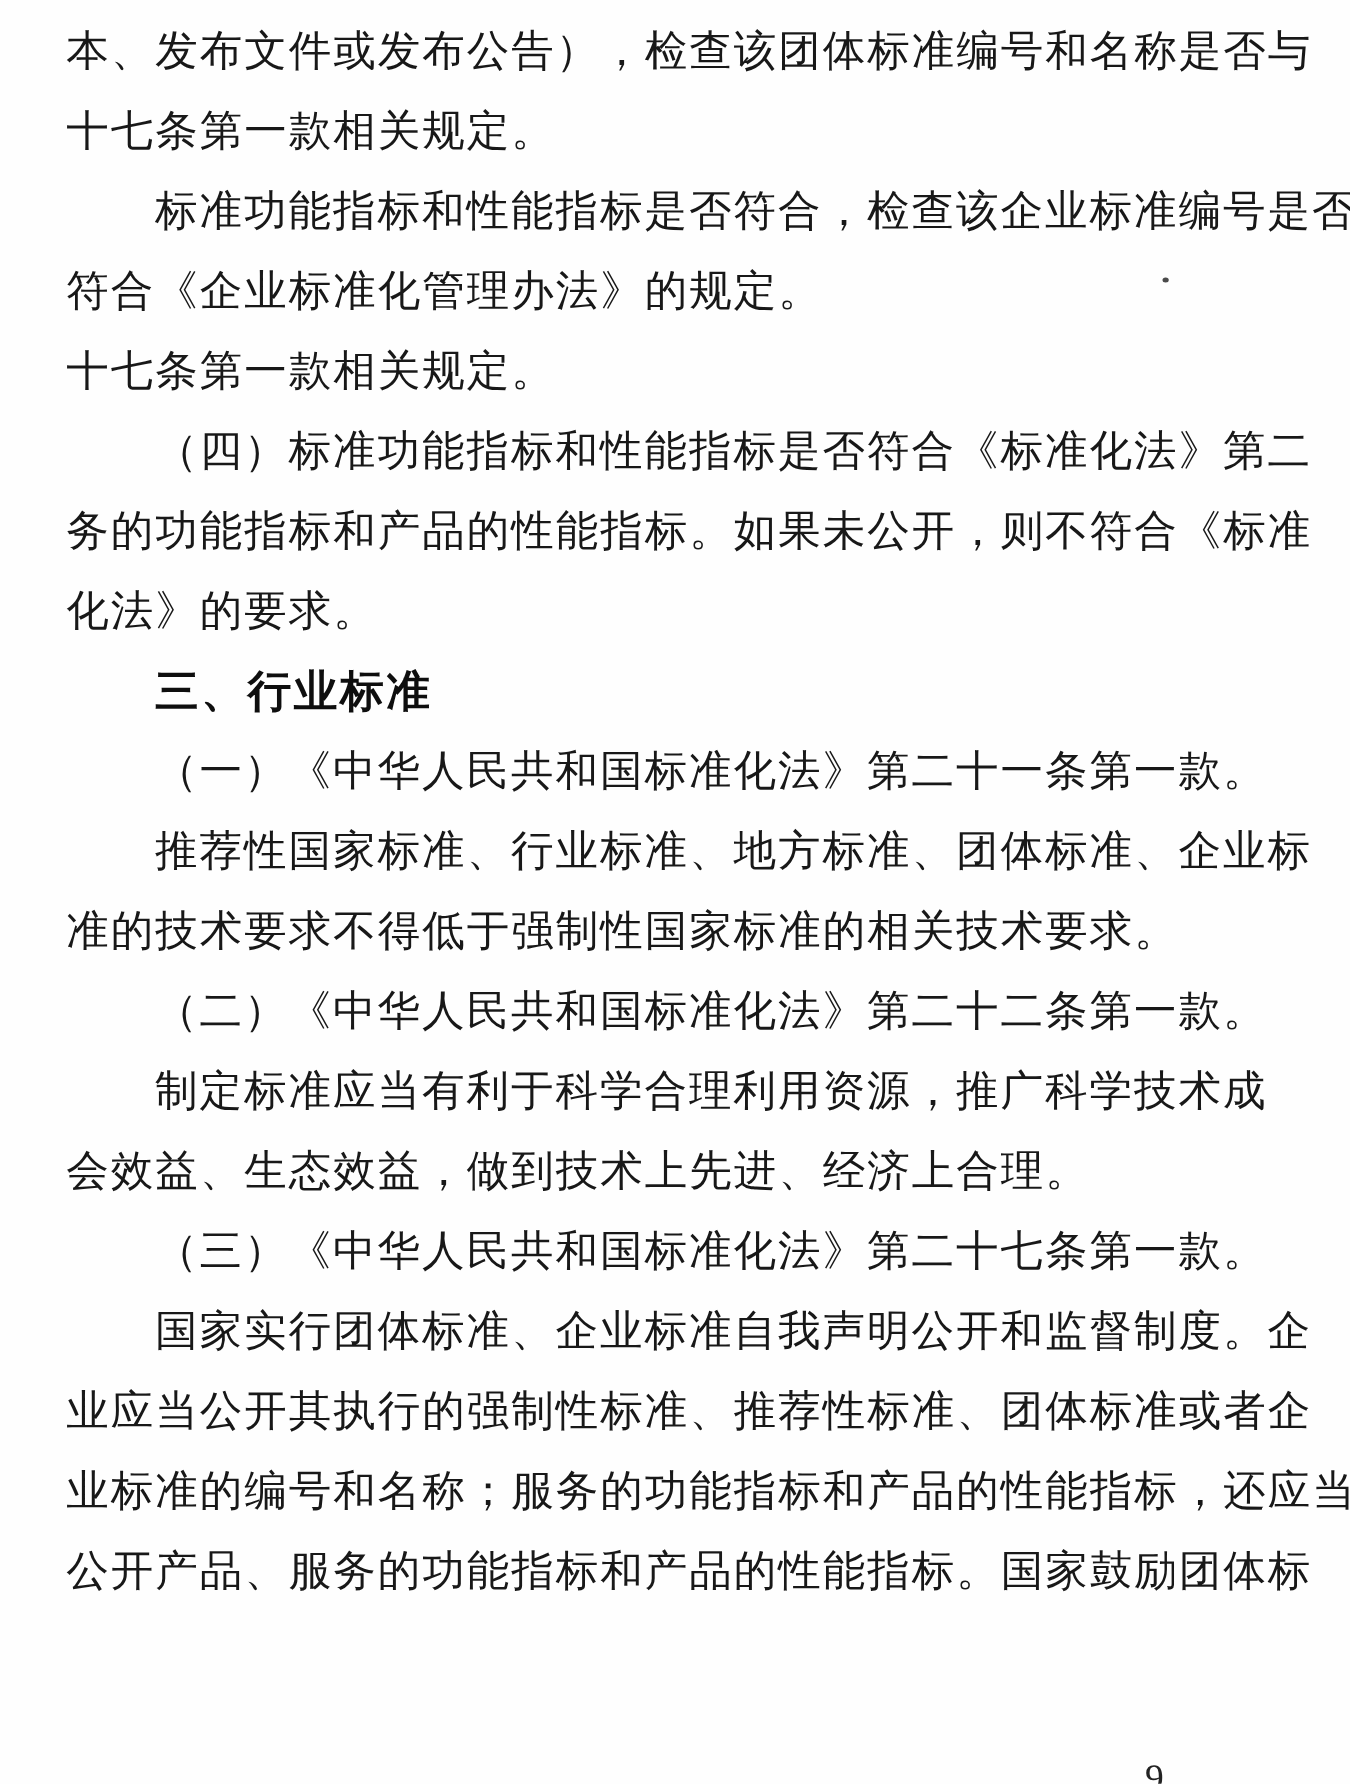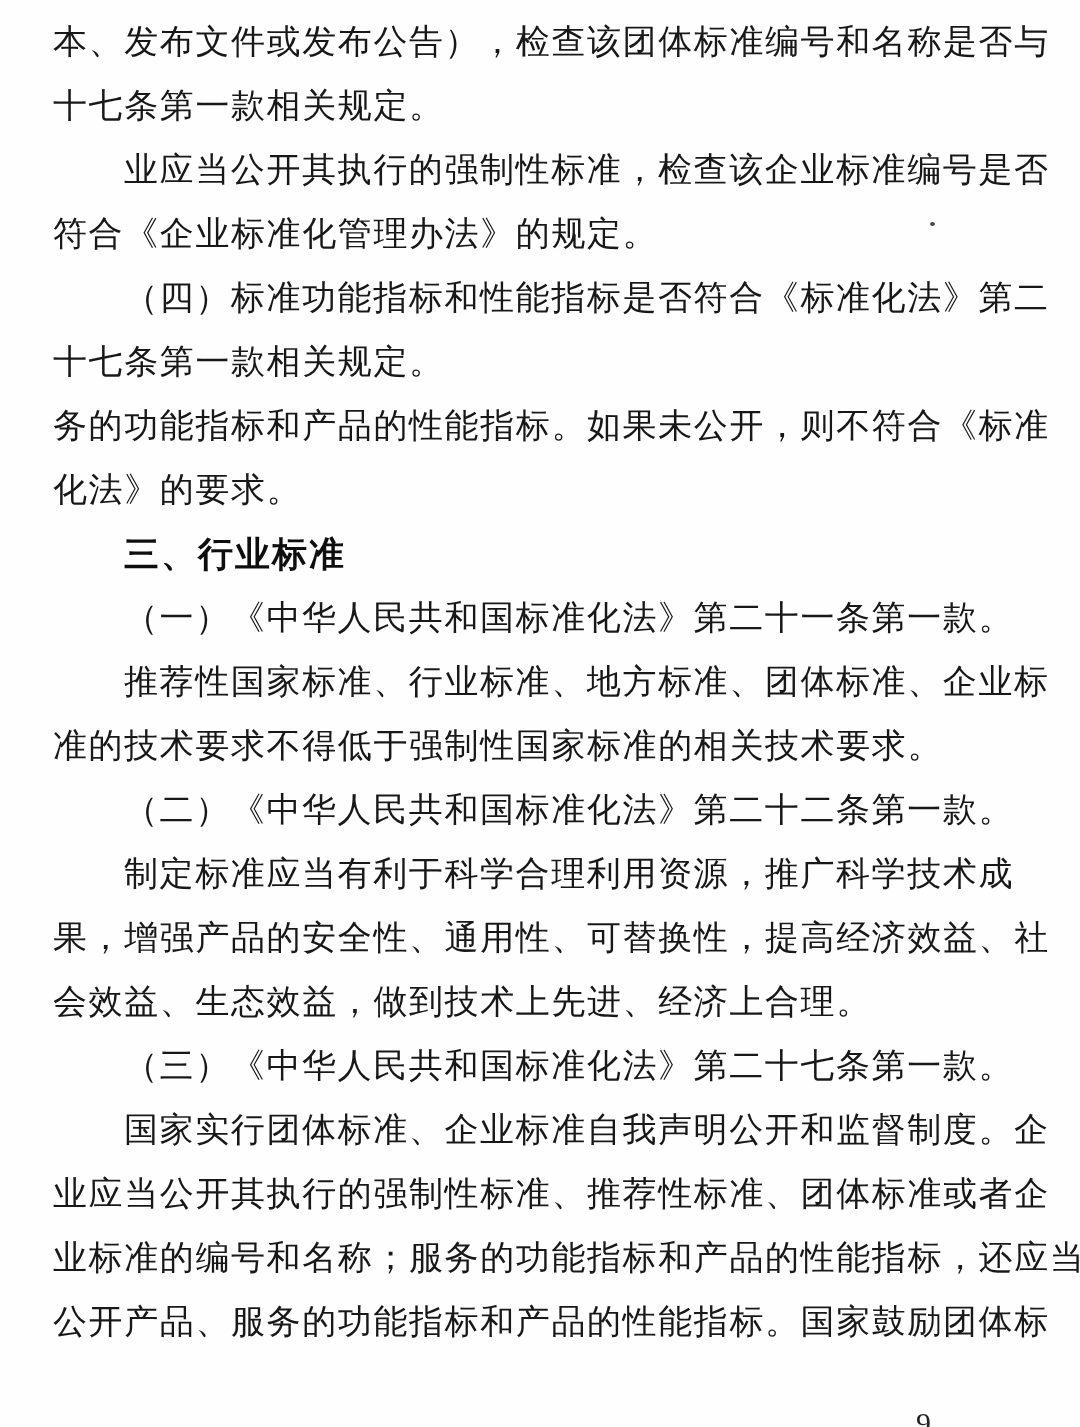--- a/index.html
+++ b/index.html
@@ -58,33 +58,32 @@
     font-family: "Liberation Serif", "DejaVu Serif", serif;
   }
 </style>
 </head>
 <body>
 
 <div class="page">
   <div class="lines" id="lines-container">
       <div class="line">本、发布文件或发布公告），检查该团体标准编号和名称是否与</div>
       <div class="line">十七条第一款相关规定。</div>
-      <div class="line indent">业应当公开其执行的强制性标准，检查该企业标准编号是否</div>
+      <div class="line indent">标准功能指标和性能指标是否符合，检查该企业标准编号是否</div>
       <div class="line">符合《企业标准化管理办法》的规定。</div>
+      <div class="line">十七条第一款相关规定。</div>
       <div class="line indent">（四）标准功能指标和性能指标是否符合《标准化法》第二</div>
-      <div class="line">十七条第一款相关规定。</div>
       <div class="line">务的功能指标和产品的性能指标。如果未公开，则不符合《标准</div>
       <div class="line">化法》的要求。</div>
       <div class="line indent bold">三、行业标准</div>
       <div class="line indent">（一）《中华人民共和国标准化法》第二十一条第一款。</div>
       <div class="line indent">推荐性国家标准、行业标准、地方标准、团体标准、企业标</div>
       <div class="line">准的技术要求不得低于强制性国家标准的相关技术要求。</div>
       <div class="line indent">（二）《中华人民共和国标准化法》第二十二条第一款。</div>
       <div class="line indent">制定标准应当有利于科学合理利用资源，推广科学技术成</div>
-      <div class="line">果，增强产品的安全性、通用性、可替换性，提高经济效益、社</div>
       <div class="line">会效益、生态效益，做到技术上先进、经济上合理。</div>
       <div class="line indent">（三）《中华人民共和国标准化法》第二十七条第一款。</div>
       <div class="line indent">国家实行团体标准、企业标准自我声明公开和监督制度。企</div>
       <div class="line">业应当公开其执行的强制性标准、推荐性标准、团体标准或者企</div>
       <div class="line">业标准的编号和名称；服务的功能指标和产品的性能指标，还应当</div>
       <div class="line">公开产品、服务的功能指标和产品的性能指标。国家鼓励团体标</div>
     </div>
   <div class="speck"></div>
   <div class="pagenum">9</div>
 </div>

